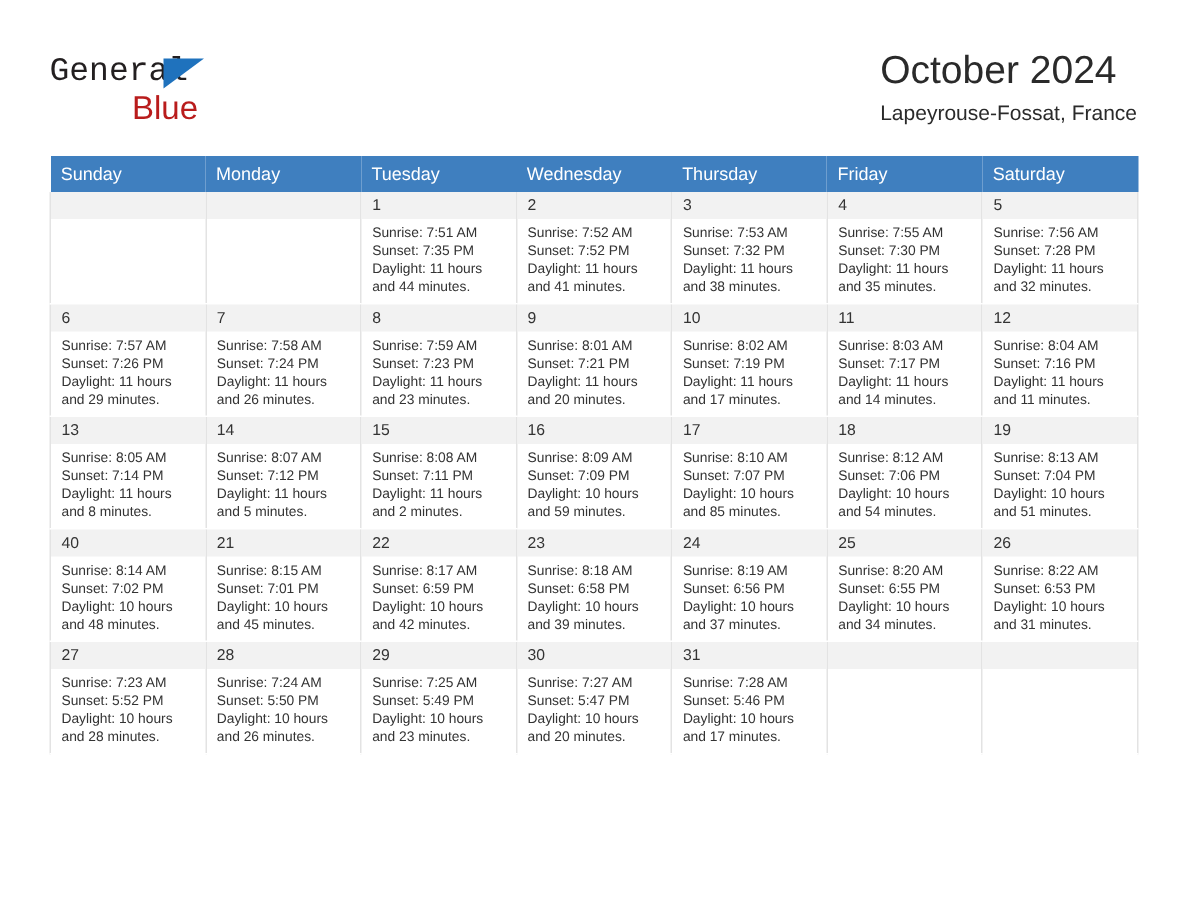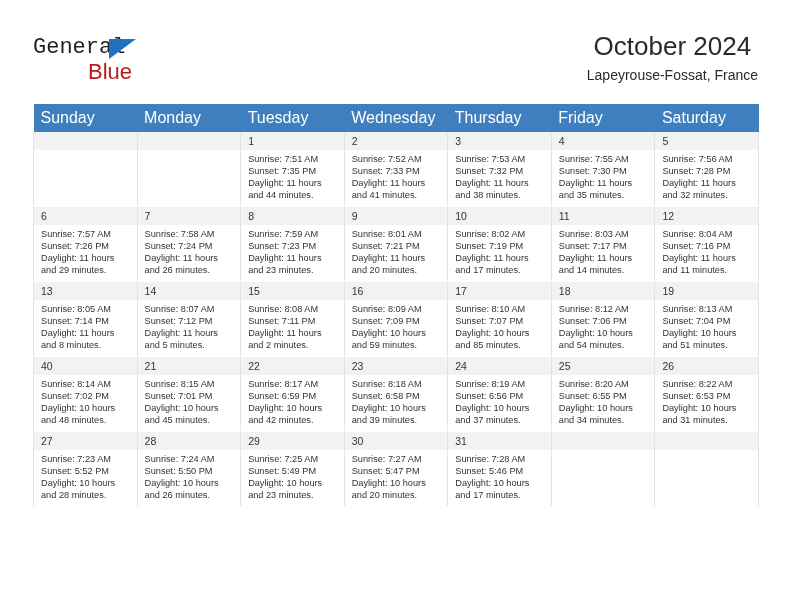--- a/index.html
+++ b/index.html
@@ -59,21 +59,21 @@
     left: 55px;
     top: 24px;
     font-size: 22px;
     color: #b91c1c;
     font-family: "Liberation Sans", sans-serif;
   }
   .title-block {
     position: absolute;
     right: 34px;
     top: 30px;
-    text-align: center;
+    text-align: left;
   }
   .title-main {
     font-size: 26px;
     color: #2a2a2a;
     line-height: 32px;
     white-space: nowrap;
   }
   .title-sub {
     font-size: 14px;
     color: #2a2a2a;
@@ -87,21 +87,21 @@
     position: absolute;
     left: 33px;
     top: 104px;
     width: 726px;
     border-collapse: collapse;
     table-layout: fixed;
   }
   .calendar th {
     background: #3f7fbf;
     color: #ffffff;
-    font-size: 16px;
+    font-size: 12px;
     font-weight: normal;
     text-align: left;
     padding: 5px 0 5px 7px;
     height: 12px;
     border: none;
   }
   .calendar td {
     vertical-align: top;
     width: 103.71px;
     height: 74px;
@@ -196,21 +196,21 @@
                 <div>Daylight: 11 hours</div>
                 <div>and 44 minutes.</div>
               </div>
             </div>
           </td>
           <td>
             <div class="cell-inner">
               <span class="daynum">2</span>
               <div class="details">
                 <div>Sunrise: 7:52 AM</div>
-                <div>Sunset: 7:33 PM</div>
+                <div>Sunset: 7:52 PM</div>
                 <div>Daylight: 11 hours</div>
                 <div>and 41 minutes.</div>
               </div>
             </div>
           </td>
           <td>
             <div class="cell-inner">
               <span class="daynum">3</span>
               <div class="details">
                 <div>Sunrise: 7:53 AM</div>

